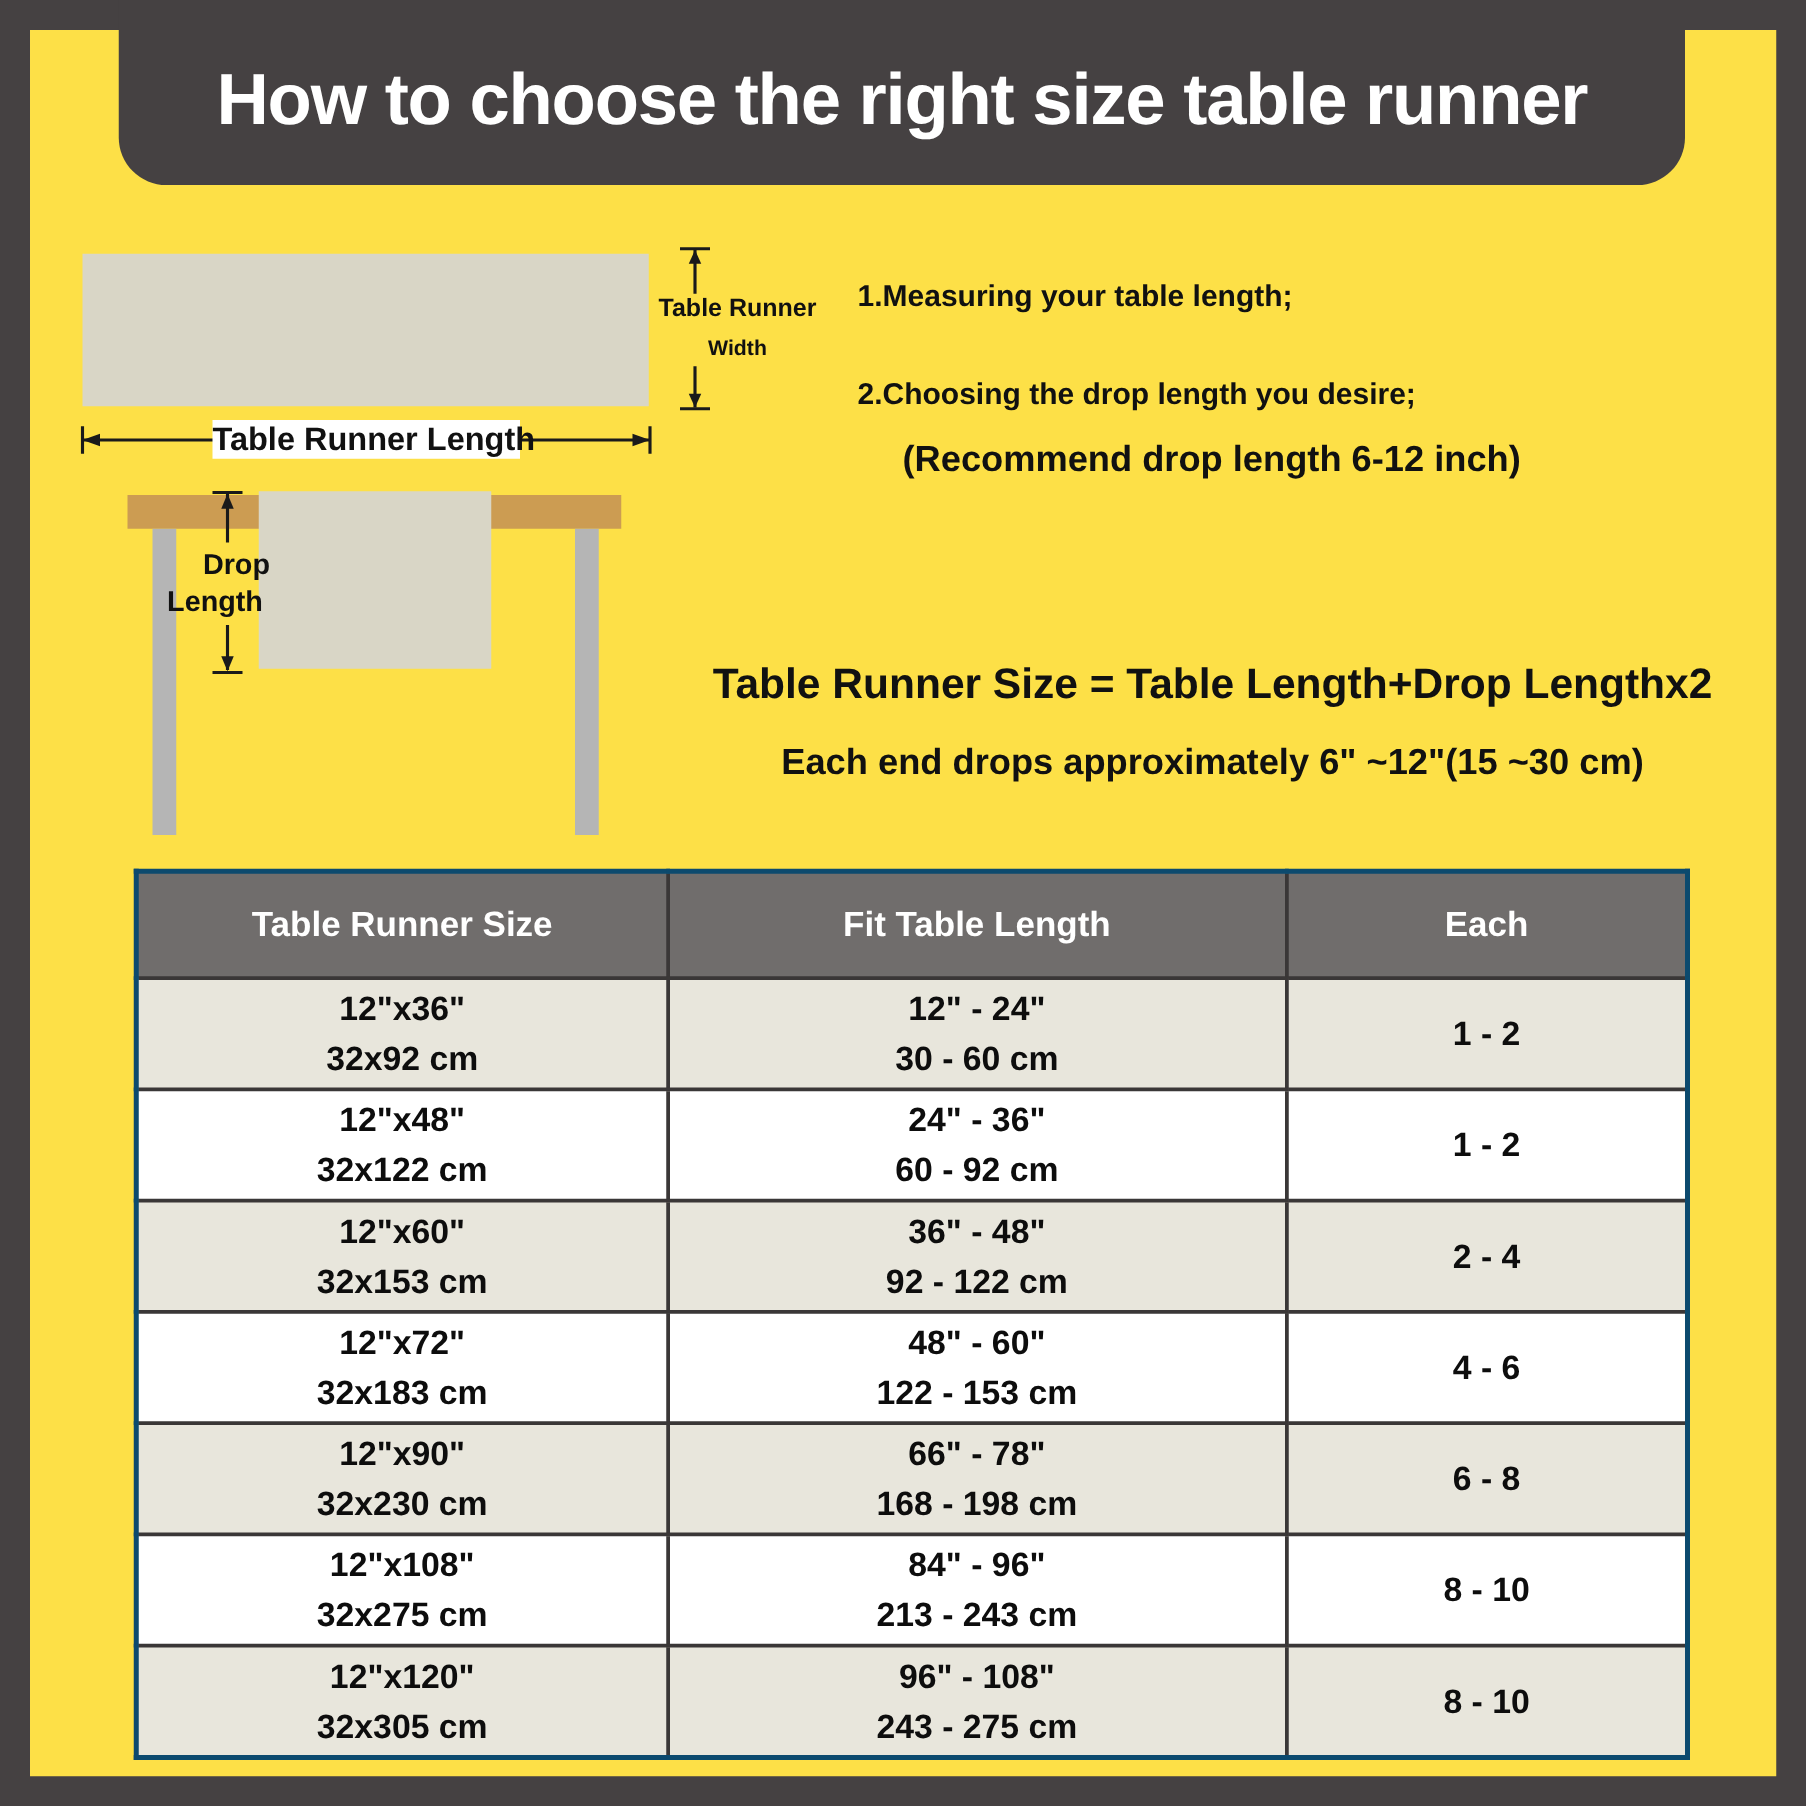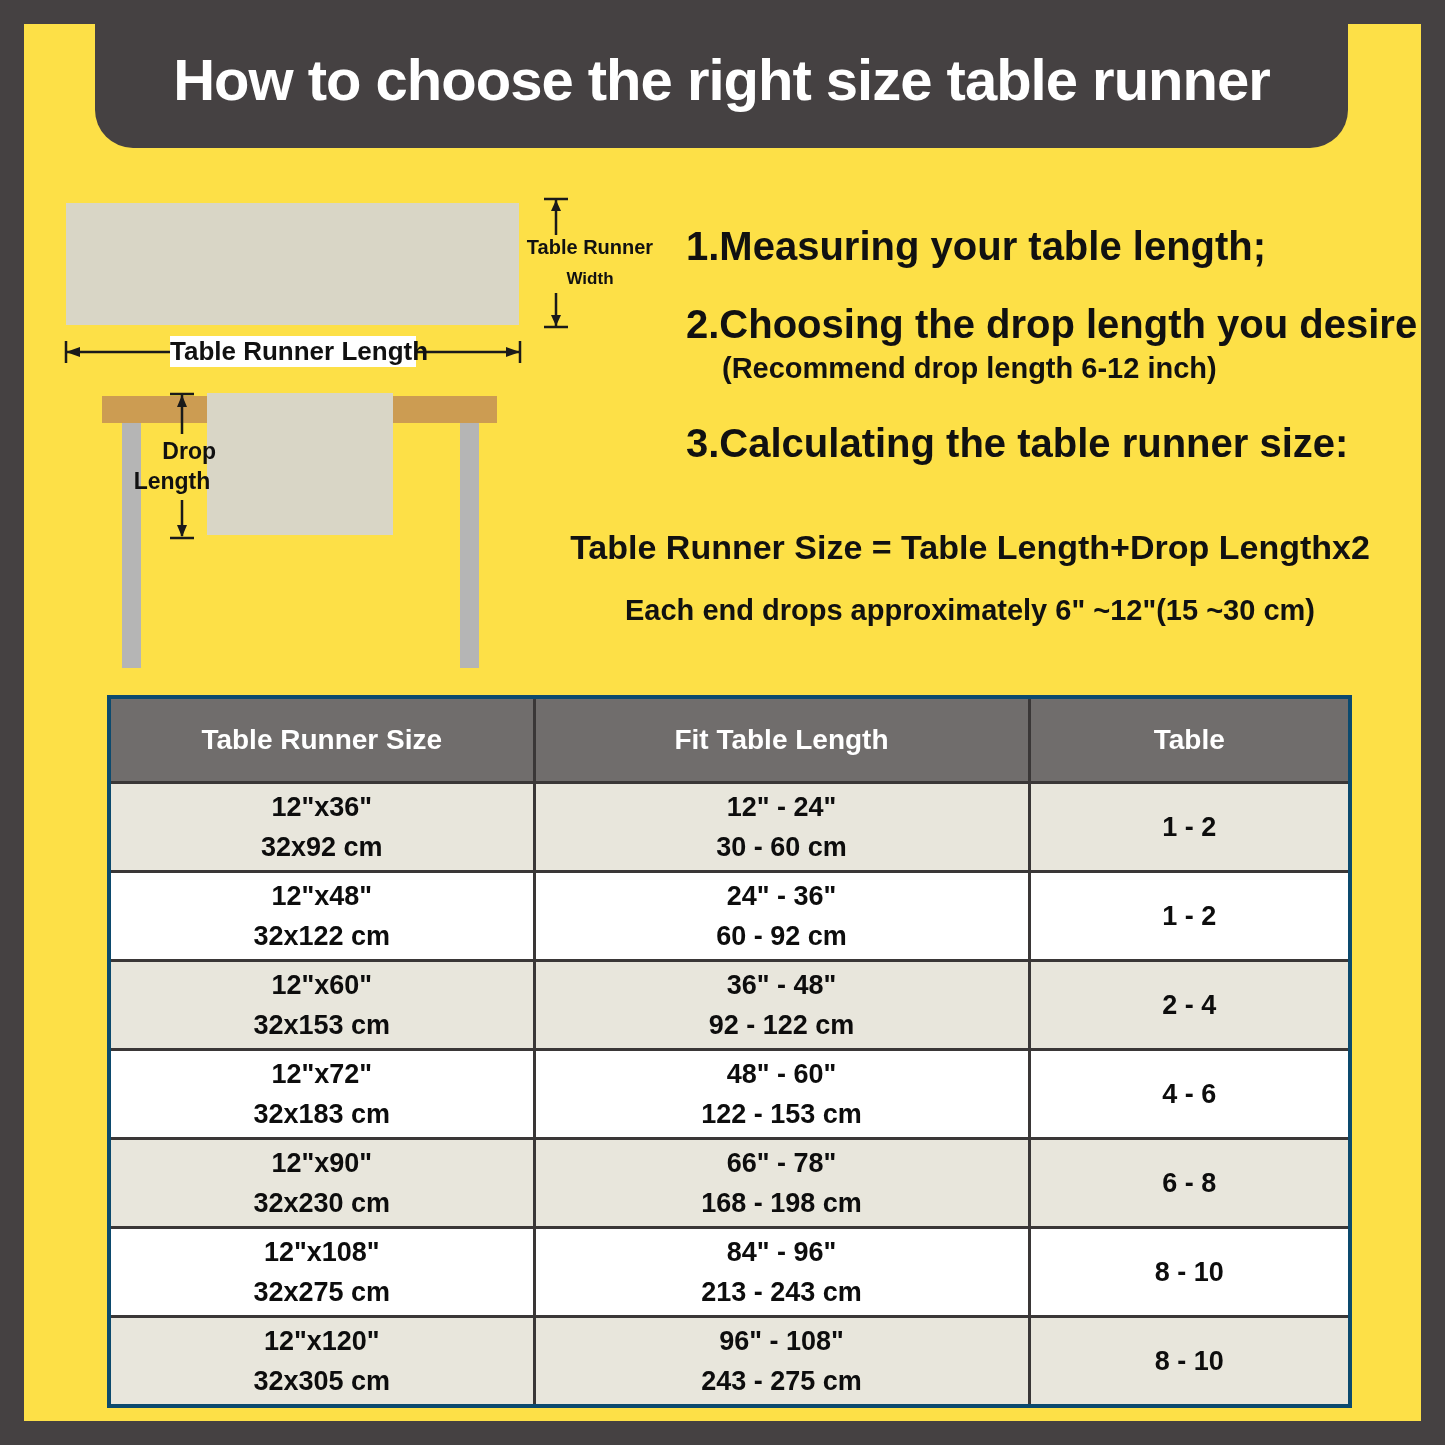--- a/index.html
+++ b/index.html
@@ -35,21 +35,21 @@
   .dim-svg line{stroke:#1a1a1a;stroke-width:2.5;}
   .dim-svg polygon{fill:#1a1a1a;}
   
   .lbl{position:absolute;text-align:center;white-space:nowrap;color:#111;}
   .width-lbl1{left:515px;top:236px;width:150px;font-size:20px;}
   .width-lbl2{left:515px;top:269px;width:150px;font-size:17px;}
   .length-lbl{left:170px;top:336px;width:246px;font-size:26px;background:#ffffff;z-index:2;}
   .drop-lbl1{left:136px;top:438px;width:80px;font-size:23px;text-align:right;}
   .drop-lbl2{left:126px;top:468px;width:92px;font-size:23px;}
   
-  .step{position:absolute;font-size:40px;white-space:nowrap;}
+  .step{position:absolute;font-size:24px;white-space:nowrap;}
   .step1{left:686px;top:224px;}
   .step2{left:686px;top:302px;}
   .note2{left:722px;top:352px;font-size:29px;}
   .step3{left:686px;top:421px;}
   .formula{position:absolute;left:515px;top:528px;width:910px;text-align:center;font-size:34px;white-space:nowrap;}
   .eachend{position:absolute;left:515px;top:594px;width:910px;text-align:center;font-size:29px;white-space:nowrap;}
   
   table.size-table{
     position:absolute;left:107px;top:695px;width:1241px;
     border-collapse:collapse;table-layout:fixed;
@@ -108,35 +108,34 @@
     <line x1="15" y1="108" x2="15" y2="144"></line>
     <polygon points="15,145 10,133 20,133"></polygon>
     <line x1="3" y1="146" x2="27" y2="146"></line>
   </svg>
   <div class="lbl drop-lbl1">Drop</div>
   <div class="lbl drop-lbl2">Length</div>
 
   <div class="step step1">1.Measuring your table length;</div>
   <div class="step step2">2.Choosing the drop length you desire;</div>
   <div class="step note2">(Recommend drop length 6-12 inch)</div>
-  <div class="step step3">3.Calculating the table runner size:</div>
   <div class="formula">Table Runner Size = Table Length+Drop Lengthx2</div>
   <div class="eachend">Each end drops approximately 6" ~12"(15 ~30 cm)</div>
 
   <table class="size-table">
     <colgroup>
         <col style="width:425px">
         <col style="width:495px">
         <col style="width:321px">
       </colgroup>
     <thead>
       <tr>
         <th>Table Runner Size</th>
         <th>Fit Table Length</th>
-        <th>Table</th>
+        <th>Each</th>
       </tr>
     </thead>
     <tbody>
       <tr class="beige">
         <td>
             <div class="l">12"x36"</div>
             <div class="l">32x92 cm</div>
           </td>
         <td>
             <div class="l">12" - 24"</div>

